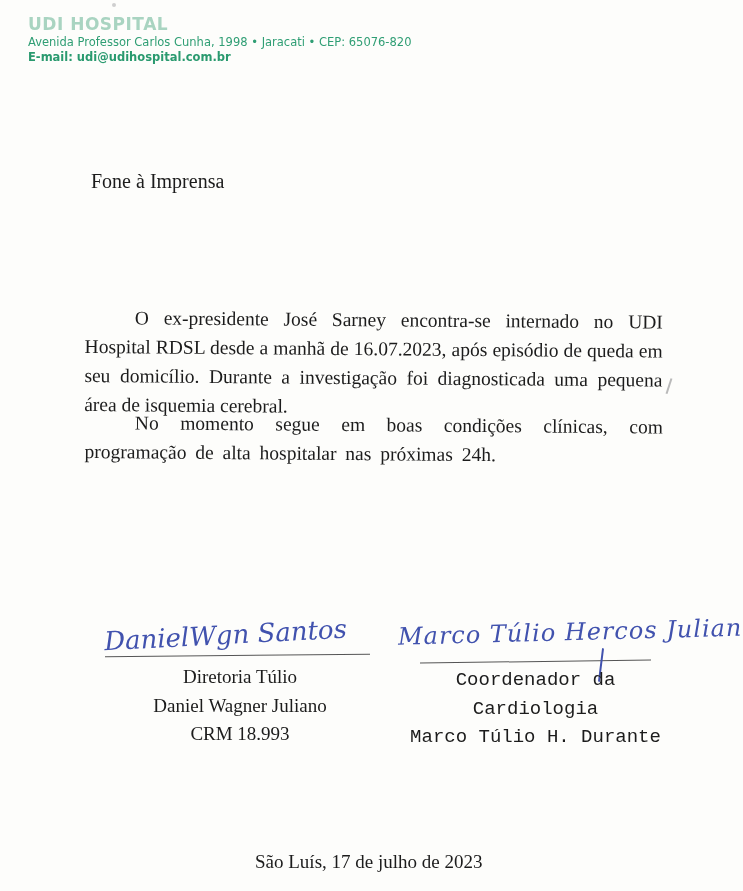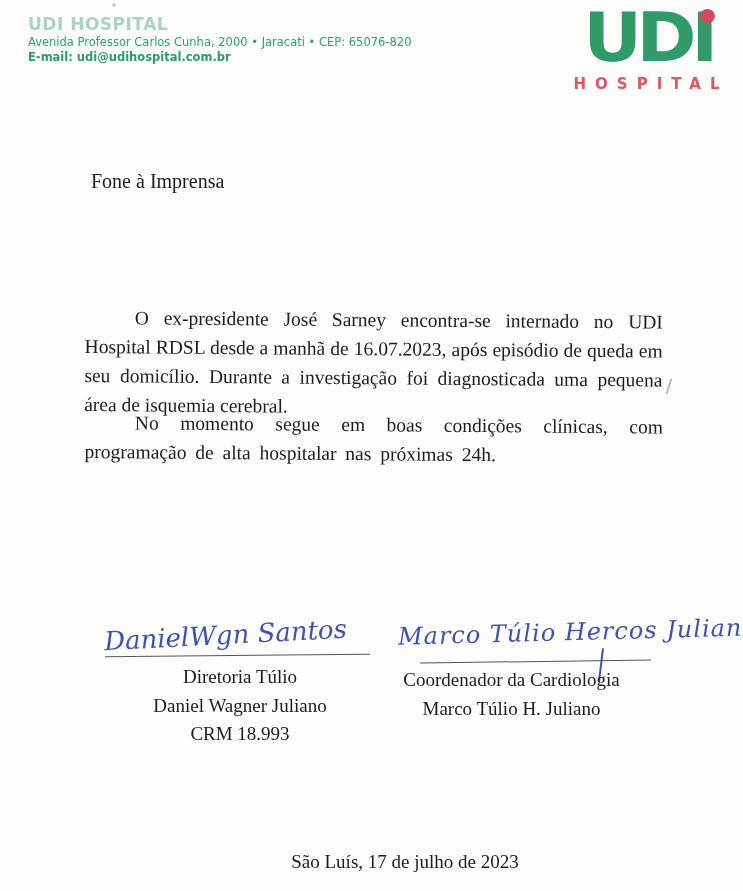--- a/index.html
+++ b/index.html
@@ -159,70 +159,62 @@
     transform: rotate(7deg);
     border-radius: 2px;
   }
   .sig-block {
     position: absolute;
     text-align: center;
     font-size: 19px;
     line-height: 28.5px;
   }
   .sig-block-left  { left: 105px; top: 663px; width: 270px; }
-  .sig-block-right { left: 384px; top: 666px; width: 255px; }
+  .sig-block-right { left: 408px; top: 666px; width: 255px; font-family: Liberation Mono, monospace; }
 
   
   .dateline {
     position: absolute;
     left: 255px;
     top: 851px;
     width: 300px;
-    text-align: center;
     font-size: 19px;
   }
 </style>
 </head>
 <body>
 
 <div class="page">
 
   <div class="scan-speck"></div>
   <div class="scan-slash"></div>
 
   <div class="letterhead">
     <div class="lh-name">UDI HOSPITAL</div>
-    <div class="lh-address">Avenida Professor Carlos Cunha, 2000 • Jaracati • CEP: 65076-820</div>
+    <div class="lh-address">Avenida Professor Carlos Cunha, 1998 • Jaracati • CEP: 65076-820</div>
     <div class="lh-email">E-mail: udi@udihospital.com.br</div>
   </div>
 
-  <div class="logo">
-    <div class="logo-wordmark">
-      <span>UDI</span>
-      <span class="logo-dot"></span>
-    </div>
-    <div class="logo-subtitle">HOSPITAL</div>
-  </div>
 
   <div class="doc-title">Fone à Imprensa</div>
 
   <p class="para para-1">O ex-presidente José Sarney encontra-se internado no UDI Hospital RDSL desde a manhã de 16.07.2023, após episódio de queda em seu domicílio. Durante a investigação foi diagnosticada uma pequena área de isquemia cerebral.</p>
   <p class="para para-2">No momento segue em boas condições clínicas, com programação de alta hospitalar nas próximas 24h.</p>
 
   <div class="sig-script sig-script-left">DanielWgn Santos</div>
   <div class="sig-line sig-line-left"></div>
   <div class="sig-block sig-block-left">
     <div>Diretoria Túlio</div>
     <div>Daniel Wagner Juliano</div>
     <div>CRM 18.993</div>
   </div>
 
   <div class="sig-script sig-script-right">Marco Túlio Hercos Juliano</div>
   <div class="sig-line sig-line-right"></div>
   <div class="sig-descender"></div>
   <div class="sig-block sig-block-right">
     <div>Coordenador da Cardiologia</div>
-    <div>Marco Túlio H. Juliano</div>
+    <div>Marco Túlio H. Durante</div>
   </div>
 
   <div class="dateline">São Luís, 17 de julho de 2023</div>
 
 </div>
 
 </body></html>

